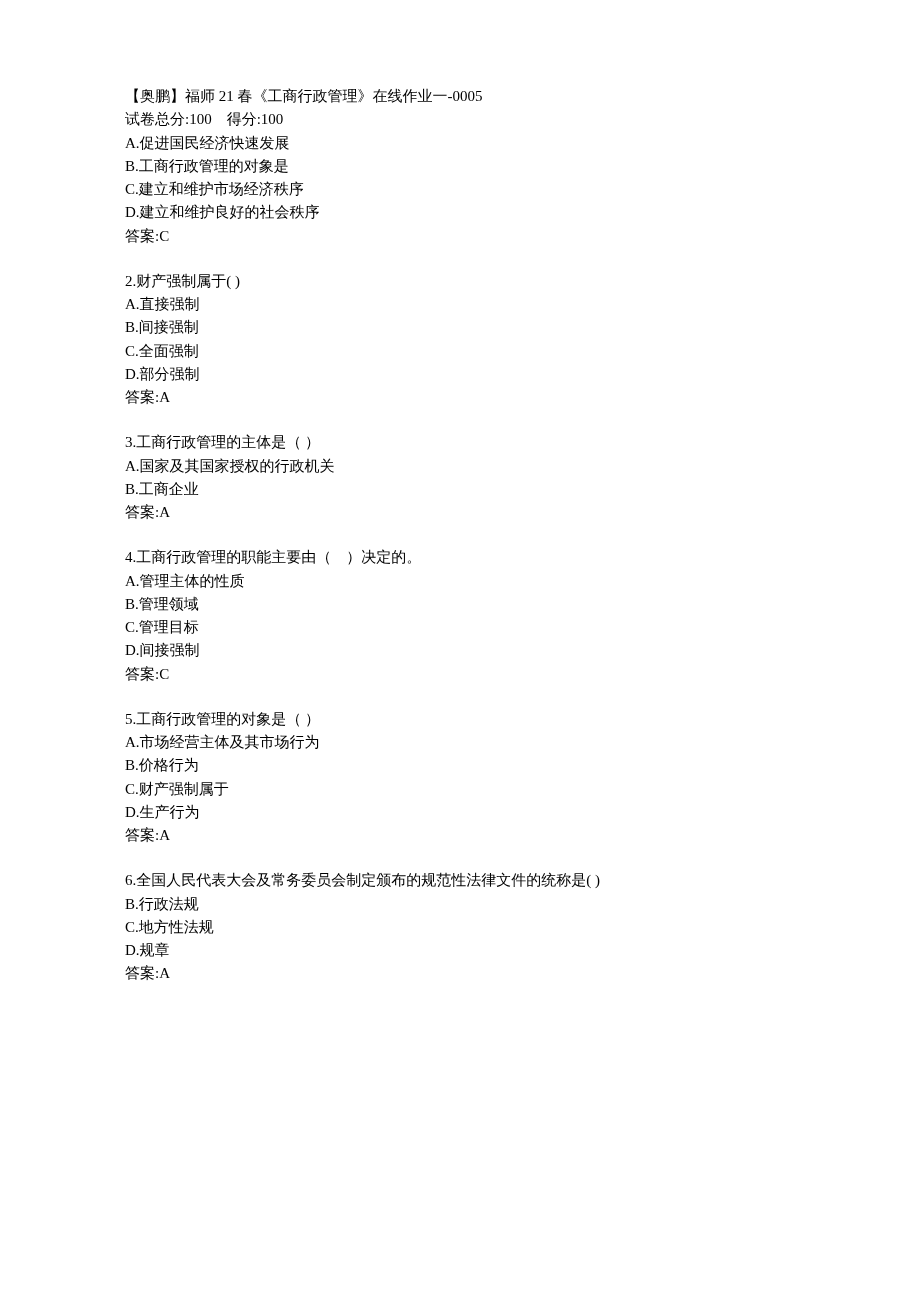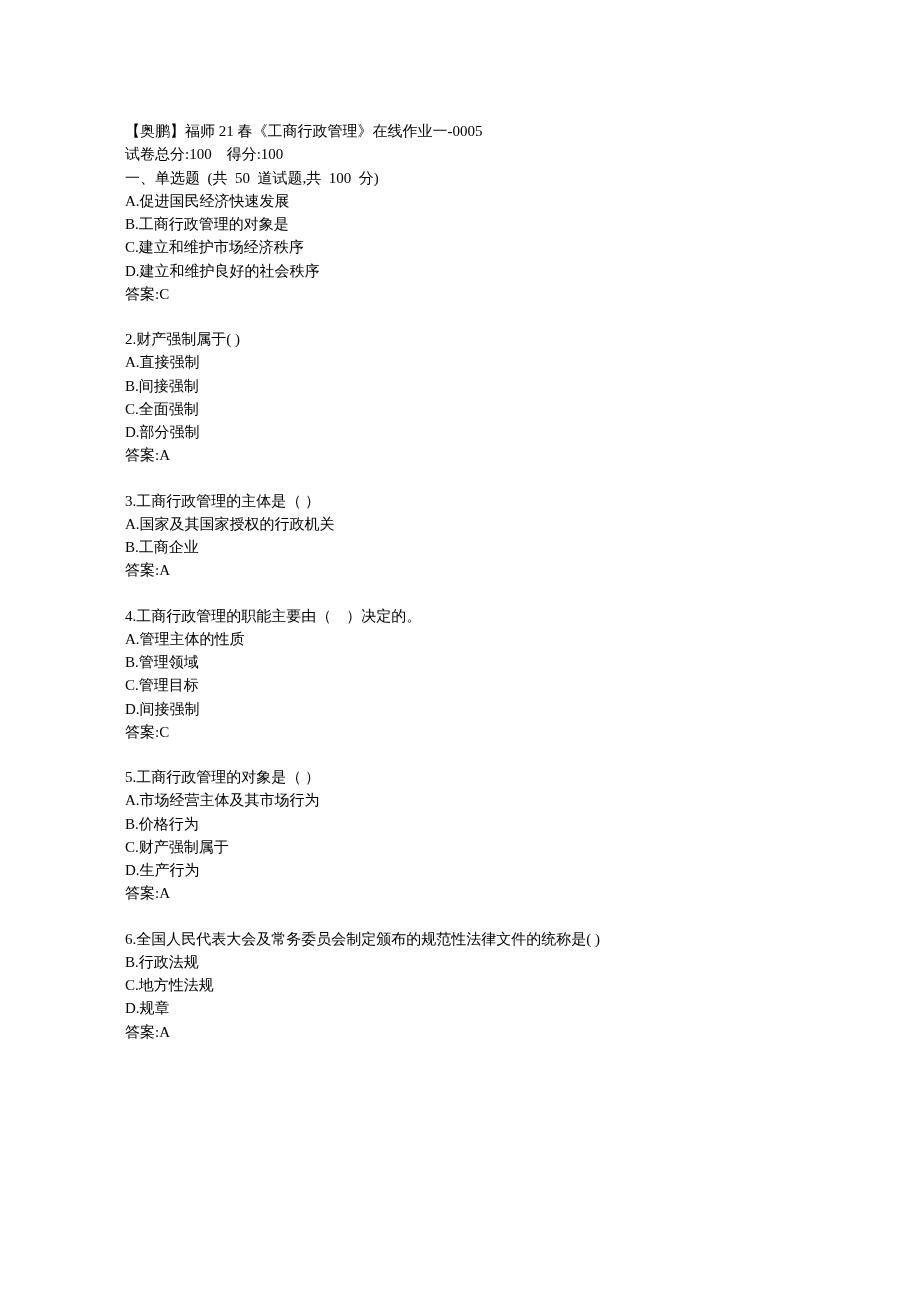--- a/index.html
+++ b/index.html
@@ -8,37 +8,36 @@
     background: #ffffff;
     font-family: "SimSun", "宋体", serif;
     font-size: 15px;
     line-height: 1.55;
     color: #000000;
   }
   .page {
     width: 920px;
     min-height: 1302px;
     box-sizing: border-box;
-    padding: 120px 125px 60px 125px;
+    padding: 85px 125px 60px 125px;
   }
   .line {
     white-space: pre-wrap;
   }
   .block {
     margin-bottom: 22px;
   }
 </style>
 </head>
 <body>
 
 <div class="page">
 
   <div class="line">【奥鹏】福师 21 春《工商行政管理》在线作业一-0005</div>
   <div class="line">试卷总分:100 得分:100</div>
-  <div class="line">一、单选题  (共  50  道试题,共  100  分)</div>
 
   <div id="questions">
       <div>
         <div class="line">A.促进国民经济快速发展</div>
         <div class="line">B.工商行政管理的对象是</div>
         <div class="line">C.建立和维护市场经济秩序</div>
         <div class="line">D.建立和维护良好的社会秩序</div>
         <div class="line"><span>答案:</span><span>C</span></div>
       </div>
       <div class="block"></div>

